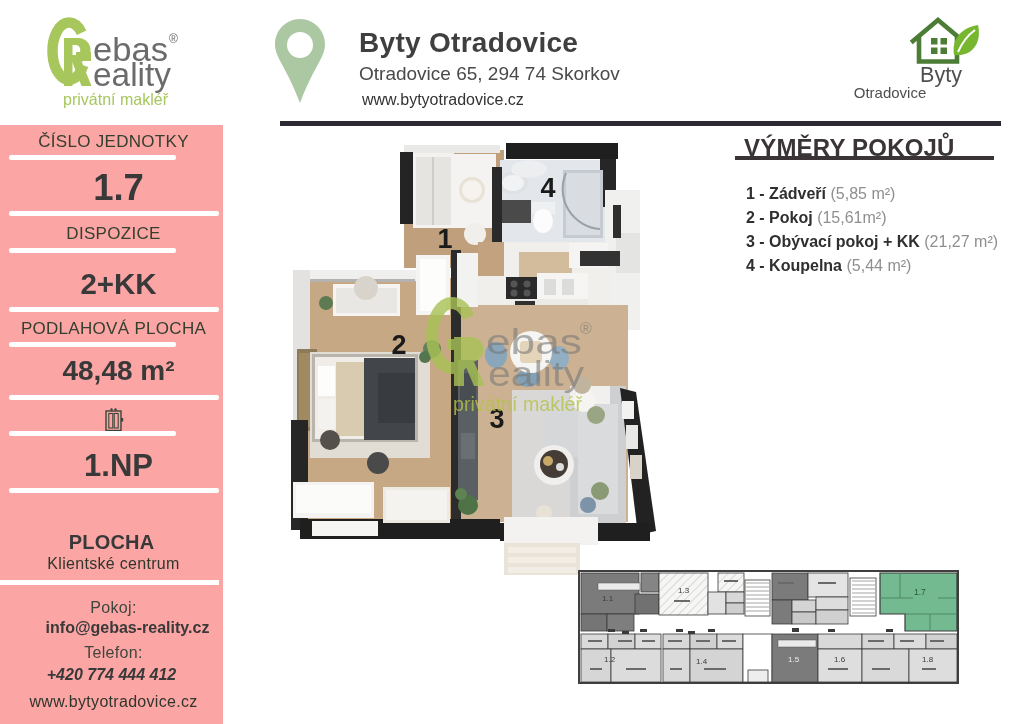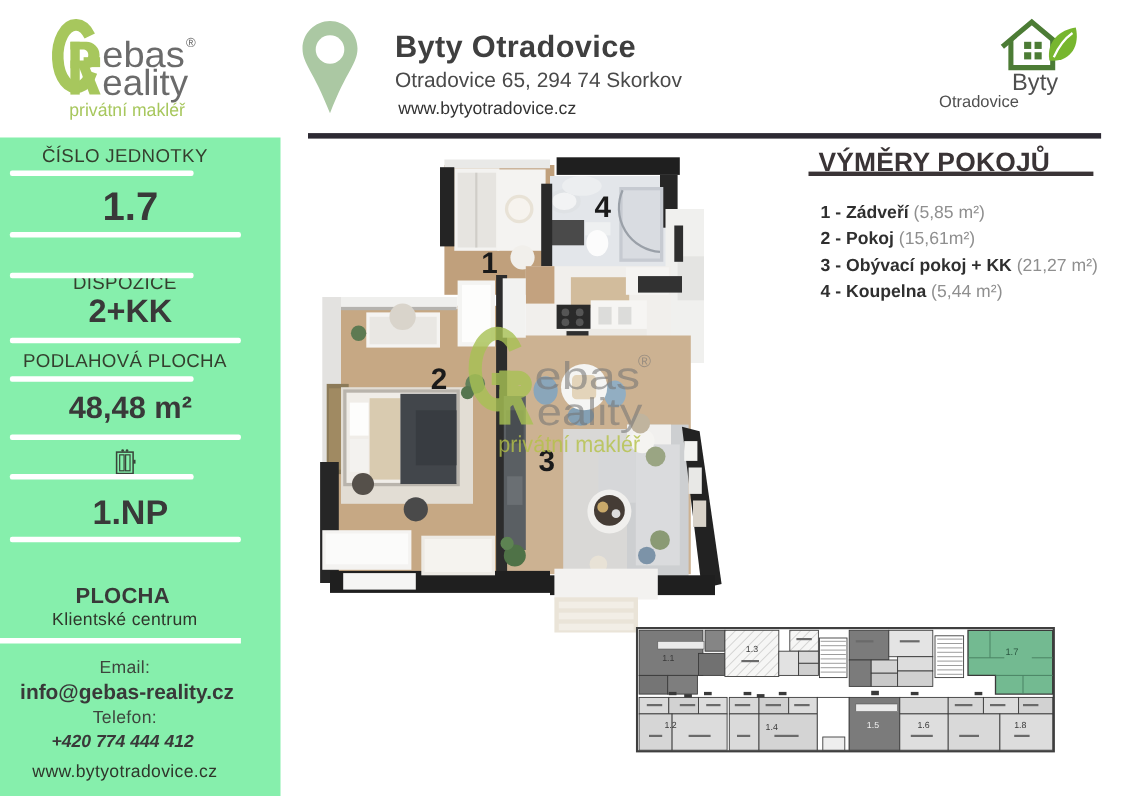--- a/index.html
+++ b/index.html
@@ -1,19 +1,19 @@
 <!DOCTYPE html>
 <html><head>
 <meta charset="utf-8">
 <style>
 html,body{margin:0;padding:0;}
 body{width:1024px;height:724px;background:#ffffff;font-family:"Liberation Sans",sans-serif;position:relative;overflow:hidden;}
 .abs{position:absolute;}
 .ctr{text-align:center;}
-#sidebar{left:0;top:125px;width:255px;height:599px;background:#86efac;}
+#sidebar{left:0;top:125px;width:223px;height:599px;background:#fca5a5;}
 .sline{position:absolute;height:5px;background:#ffffff;border-radius:2px;}
 .sb-h{position:absolute;left:2px;width:223px;text-align:center;color:#343f2e;font-size:17px;letter-spacing:0.3px;}
 .sb-v{position:absolute;left:7px;width:223px;text-align:center;color:#393939;font-weight:bold;}
 </style>
 </head>
 <body>
 
 <div class="abs" style="left:40px;top:10px;width:160px;height:100px;">
 <svg width="160" height="100" viewBox="0 0 160 100">
 
@@ -61,21 +61,21 @@
 <div class="abs ctr" style="left:885px;top:63px;width:112px;font-size:21.5px;color:#4f4f4f;">Byty</div>
 <div class="abs ctr" style="left:834px;top:84px;width:112px;font-size:15px;color:#4f4f4f;">Otradovice</div>
 
 <div class="abs" style="left:280px;top:121px;width:721px;height:5px;background:#2d2a33;"></div>
 
 <div class="abs" id="sidebar">
   <div class="sb-h" style="top:7px;">ČÍSLO JEDNOTKY</div>
   <div class="sline" style="left:9px;top:30px;width:167px;"></div>
   <div class="sb-v" style="top:42px;font-size:36.5px;">1.7</div>
   <div class="sline" style="left:9px;top:86px;width:210px;"></div>
-  <div class="sb-h" style="top:99px;margin-top:24px;">DISPOZICE</div>
+  <div class="sb-h" style="top:99px;">DISPOZICE</div>
   <div class="sline" style="left:9px;top:123px;width:167px;"></div>
   <div class="sb-v" style="top:142px;font-size:29.5px;text-align:center;">2+KK</div>
   <div class="sline" style="left:9px;top:182px;width:210px;"></div>
   <div class="sb-h" style="top:194px;">PODLAHOVÁ PLOCHA</div>
   <div class="sline" style="left:9px;top:217px;width:167px;"></div>
   <div class="sb-v" style="top:230px;font-size:28px;">48,48 m²</div>
   <div class="sline" style="left:9px;top:270px;width:210px;"></div>
 
   <div class="abs" style="left:104px;top:283px;width:20px;height:24px;">
     <svg width="20" height="24" viewBox="0 0 20 24">
@@ -86,22 +86,22 @@
         <circle cx="11.5" cy="1.5" r="1.2" fill="#39453a"></circle>
       <rect x="17" y="10" width="2.2" height="3.5" fill="#39453a"></rect>
     </svg>
   </div>
   <div class="sline" style="left:9px;top:306px;width:167px;"></div>
   <div class="sb-v" style="top:323px;font-size:31px;">1.NP</div>
   <div class="sline" style="left:9px;top:363px;width:210px;"></div>
   <div class="sb-v" style="left:0;top:406px;font-size:20px;letter-spacing:0.2px;">PLOCHA</div>
   <div class="sb-h" style="top:430px;font-size:16px;color:#2f362b;">Klientské centrum</div>
   <div class="sline" style="left:0px;top:455px;width:219px;border-radius:0;"></div>
-  <div class="sb-h" style="top:474px;font-size:16px;color:#3d453d;">Email:</div>
-  <div class="sb-v" style="left:4px;top:494px;font-size:19px;">info@gebas-reality.cz</div>
+  <div class="sb-h" style="top:474px;font-size:16px;color:#3d453d;">Pokoj:</div>
+  <div class="sb-v" style="left:16px;top:494px;font-size:16px;">info@gebas-reality.cz</div>
   <div class="sb-h" style="top:519px;font-size:16px;color:#3d453d;">Telefon:</div>
   <div class="sb-v" style="left:0;top:541px;font-size:16px;font-style:italic;">+420 774 444 412</div>
   <div class="sb-h" style="top:568px;font-size:16px;color:#2f362b;">www.bytyotradovice.cz</div>
 </div>
 
 <div class="abs" style="left:744px;top:134px;font-size:24px;font-weight:bold;color:#3a3436;letter-spacing:0.2px;">VÝMĚRY POKOJŮ</div>
 <div class="abs" style="left:735px;top:156px;width:259px;height:4px;background:#3a3436;"></div>
 <div class="abs" style="left:746px;top:182px;width:279px;font-size:16px;color:#2f2f2f;line-height:24px;">
   <div><b>1 - Zádveří</b> <span style="color:#8f8f8f;">(5,85 m²)</span></div>
   <div><b>2 - Pokoj</b> <span style="color:#8f8f8f;">(15,61m²)</span></div>

